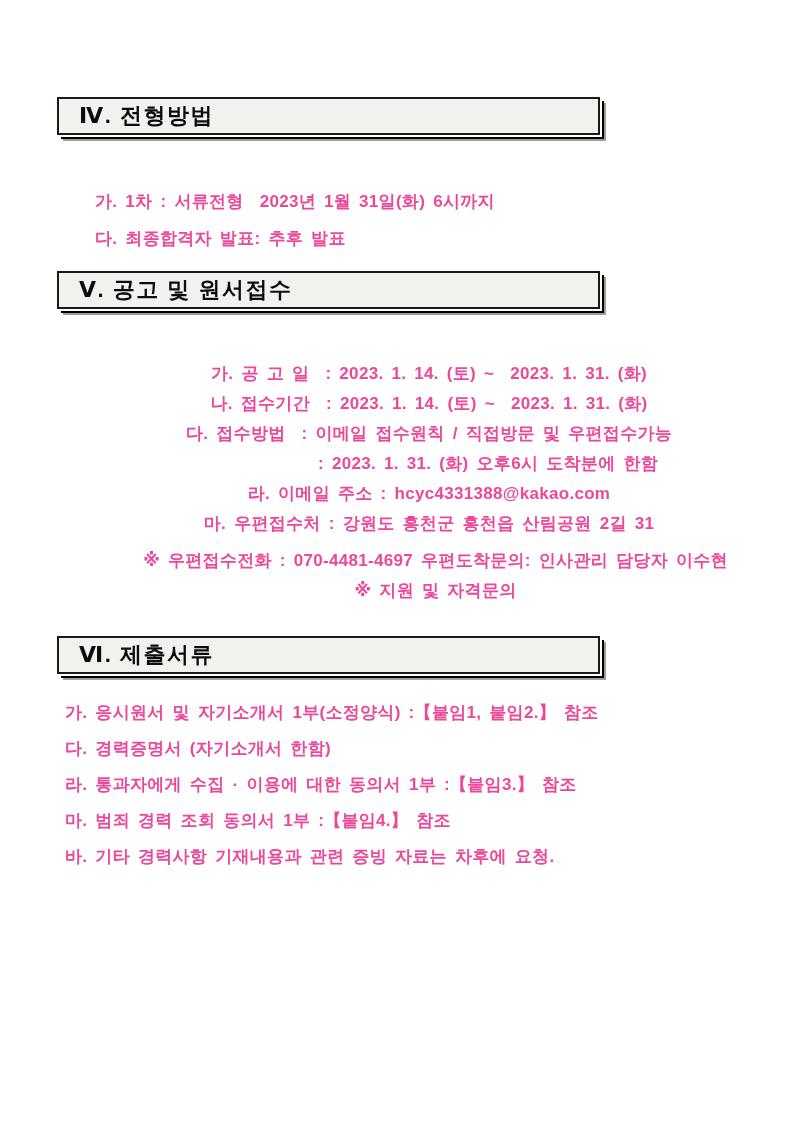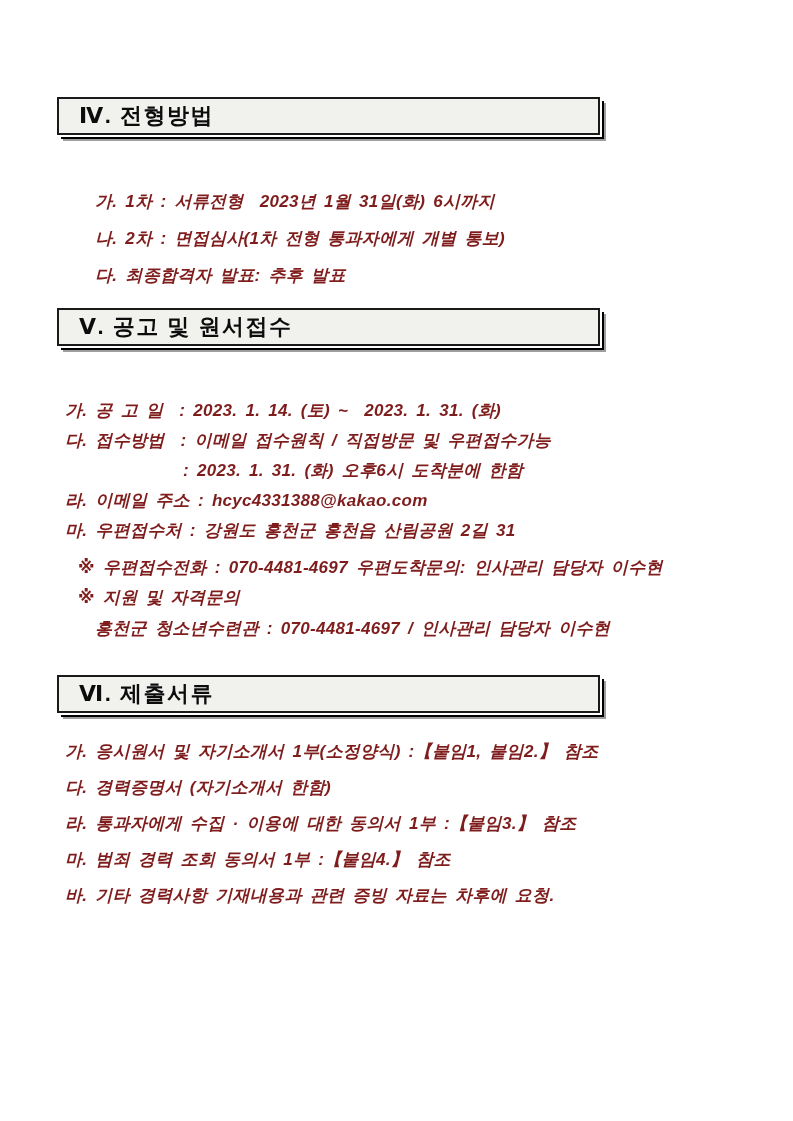--- a/index.html
+++ b/index.html
@@ -33,28 +33,27 @@
     font-size: 22px;
     letter-spacing: 1.5px;
     white-space: pre;
     color: #0c0c0c;
   }
   .section-body .line {
     white-space: pre;
     font-size: 17px;
     letter-spacing: 0.3px;
     word-spacing: 3px;
-    color: #7f1d1d;
-    font-style: italic;
+    color: #ec4899;
   }
   
   .body-iv { margin-top: 48px; }
   .body-iv .line { margin-left: 95px; line-height: 37px; }
   
-  .sec-v { margin-top: 14px; }
+  .sec-v { margin-top: 14px; text-align: center; }
   .body-v { margin-top: 50px; }
   .body-v .line { margin-left: 65px; line-height: 30px; }
   .body-v .line.cont { margin-left: 183px; }
   .body-v .line.note { margin-left: 78px; }
   .body-v .line.note.gap-top { margin-top: 7px; }
   .body-v .line.sub { margin-left: 95px; line-height: 32px; }
   
   .sec-vi { margin-top: 30px; }
   .body-vi { margin-top: 21px; }
   .body-vi .line { margin-left: 65px; line-height: 36px; }
@@ -63,38 +62,37 @@
 <body>
 
 <div class="page">
 
   <section class="sec sec-iv">
     <div class="heading-box">
       <span class="heading-text">Ⅳ. 전형방법</span>
     </div>
     <div class="section-body body-iv">
       <div class="line">가. 1차 : 서류전형  2023년 1월 31일(화) 6시까지</div>
-      <div class="line">나. 2차 : 면접심사(1차 전형 통과자에게 개별 통보)</div>
       <div class="line">다. 최종합격자 발표: 추후 발표</div>
     </div>
   </section>
 
   <section class="sec sec-v">
     <div class="heading-box">
       <span class="heading-text">Ⅴ. 공고 및 원서접수</span>
     </div>
     <div class="section-body body-v">
       <div class="line">가. 공 고 일  : 2023. 1. 14. (토) ~  2023. 1. 31. (화)</div>
+      <div class="line">나. 접수기간  : 2023. 1. 14. (토) ~  2023. 1. 31. (화)</div>
       <div class="line">다. 접수방법  : 이메일 접수원칙 / 직접방문 및 우편접수가능</div>
       <div class="line cont">: 2023. 1. 31. (화) 오후6시 도착분에 한함</div>
       <div class="line">라. 이메일 주소 : hcyc4331388@kakao.com</div>
       <div class="line">마. 우편접수처 : 강원도 홍천군 홍천읍 산림공원 2길 31</div>
       <div class="line note gap-top">※ 우편접수전화 : 070-4481-4697 우편도착문의: 인사관리 담당자 이수현</div>
       <div class="line note">※ 지원 및 자격문의</div>
-      <div class="line sub">홍천군 청소년수련관 : 070-4481-4697 / 인사관리 담당자 이수현</div>
     </div>
   </section>
 
   <section class="sec sec-vi">
     <div class="heading-box">
       <span class="heading-text">Ⅵ. 제출서류</span>
     </div>
     <div class="section-body body-vi">
       <div class="line">가. 응시원서 및 자기소개서 1부(소정양식) :【붙임1, 붙임2.】 참조</div>
       <div class="line">다. 경력증명서 (자기소개서 한함)</div>

